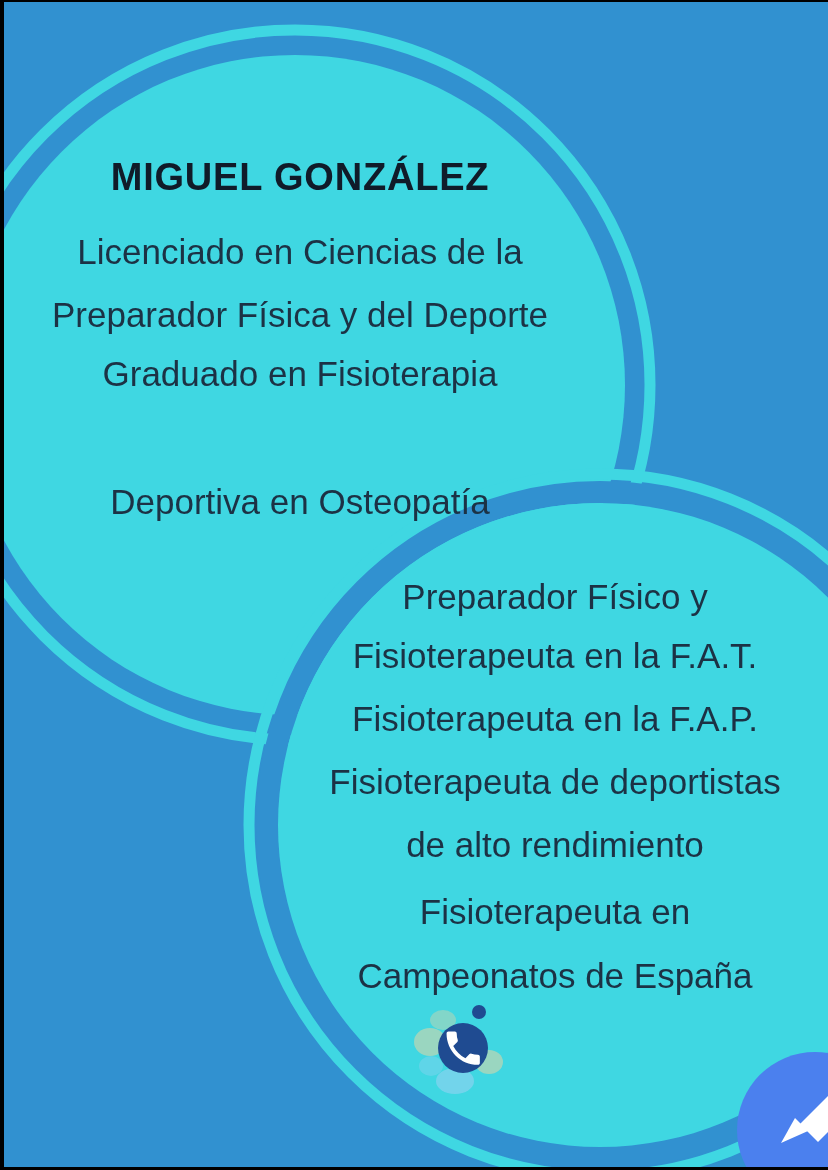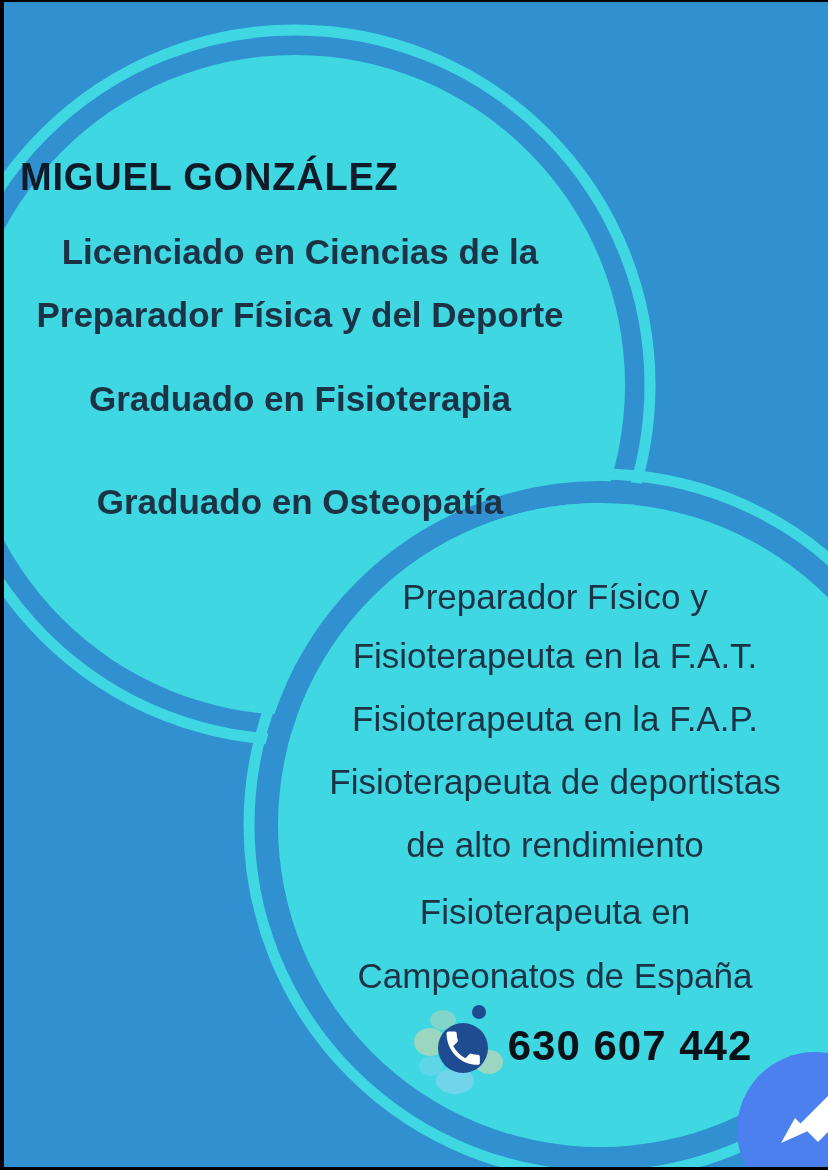--- a/index.html
+++ b/index.html
@@ -20,25 +20,25 @@
     width:828px;height:1170px;
     overflow:hidden;
     background:var(--background_blue);
     font-family:"Liberation Sans","DejaVu Sans",sans-serif;
   }
   #bg-svg{position:absolute;left:0;top:0;width:828px;height:1170px;display:block;}
   .txt{position:absolute;white-space:nowrap;}
   .name{
     left:20px;width:560px;top:152px;
     font-size:38px;line-height:50px;font-weight:700;
-    letter-spacing:.8px;color:var(--title_dark);
+    letter-spacing:.8px;color:var(--title_dark);text-align:center;
   }
   .cred{left:20px;width:560px;text-align:center;
-    font-size:35px;line-height:46px;font-weight:700;color:var(--text_dark);}
-  .cred.l0{top:229px}.cred.l1{top:292px}.cred.l2{top:376px}.cred.l3{top:417px}.cred.l4{top:479px}
+    font-size:35px;line-height:46px;font-weight:400;color:var(--text_dark);}
+  .cred.l0{top:229px}.cred.l1{top:292px}.cred.l2{top:351px}.cred.l3{top:417px}.cred.l4{top:479px}
   .role{left:275px;width:560px;text-align:center;
     font-size:35px;line-height:46px;font-weight:400;color:var(--text_dark);}
   .role.l0{top:574px}.role.l1{top:633px}.role.l2{top:696px}.role.l3{top:759px}
   .role.l4{top:822px}.role.l5{top:889px}.role.l6{top:953px}
   .phone-number{
     left:505px;width:250px;top:1020px;text-align:center;
     font-size:42px;line-height:52px;font-weight:700;
     letter-spacing:1px;color:var(--number_black);
   }
   .edge{position:absolute;background:var(--edge_black);}
@@ -85,28 +85,27 @@
         <path d="M781 1143 L795 1118 L808 1131 Z" style="fill:#ffffff"></path>
       </g>
     </g>
   </svg>
 
   <div class="txt name">MIGUEL GONZÁLEZ</div>
 
   <div class="txt cred l0">Licenciado en Ciencias de la</div>
   <div class="txt cred l1">Preparador Física y del Deporte</div>
   <div class="txt cred l2">Graduado en Fisioterapia</div>
-  <div class="txt cred l4">Graduado en Osteopatía</div>
+  <div class="txt cred l4">Deportiva en Osteopatía</div>
 
   <div class="txt role l0">Preparador Físico y</div>
   <div class="txt role l1">Fisioterapeuta en la F.A.T.</div>
   <div class="txt role l2">Fisioterapeuta en la F.A.P.</div>
   <div class="txt role l3">Fisioterapeuta de deportistas</div>
   <div class="txt role l4">de alto rendimiento</div>
   <div class="txt role l5">Fisioterapeuta en</div>
   <div class="txt role l6">Campeonatos de España</div>
 
-  <div class="txt phone-number">630 607 442</div>
 
   <div class="edge left"></div>
   <div class="edge top"></div>
   <div class="edge bottom"></div>
 </div>
 
 </body></html>

